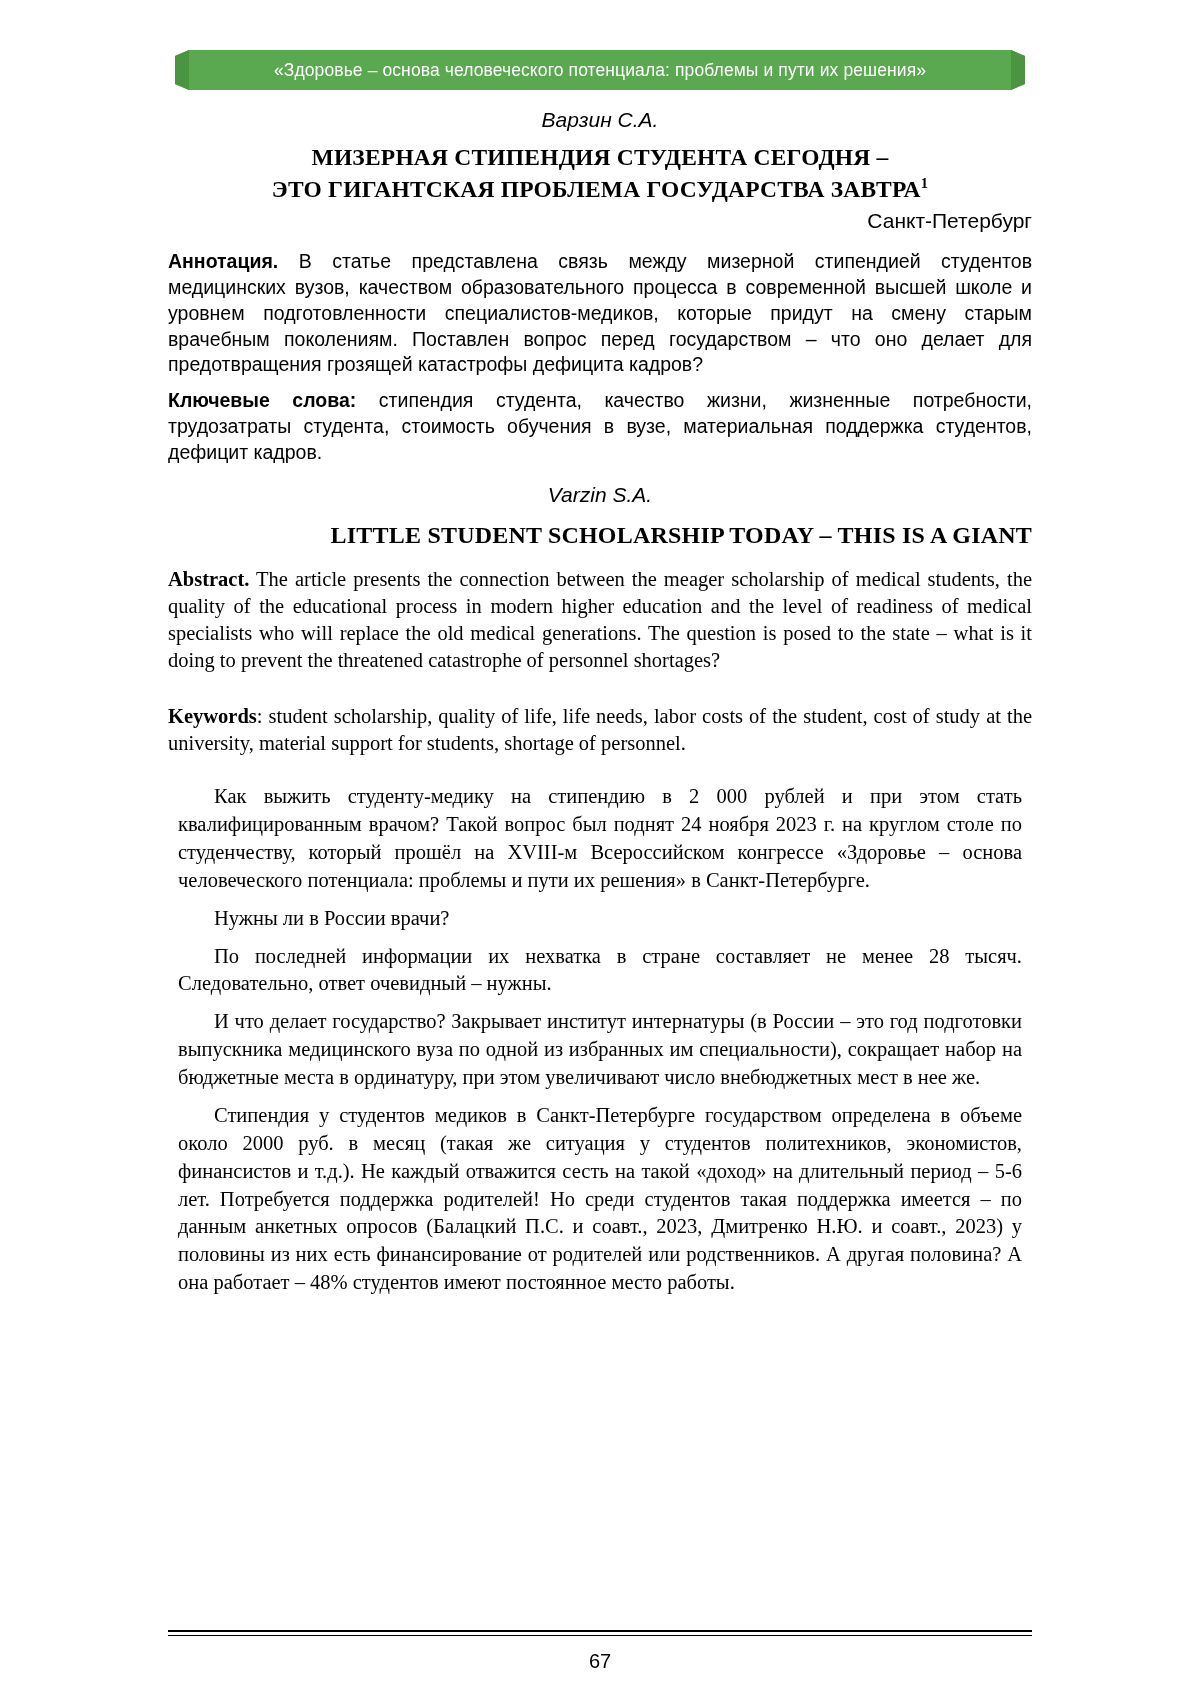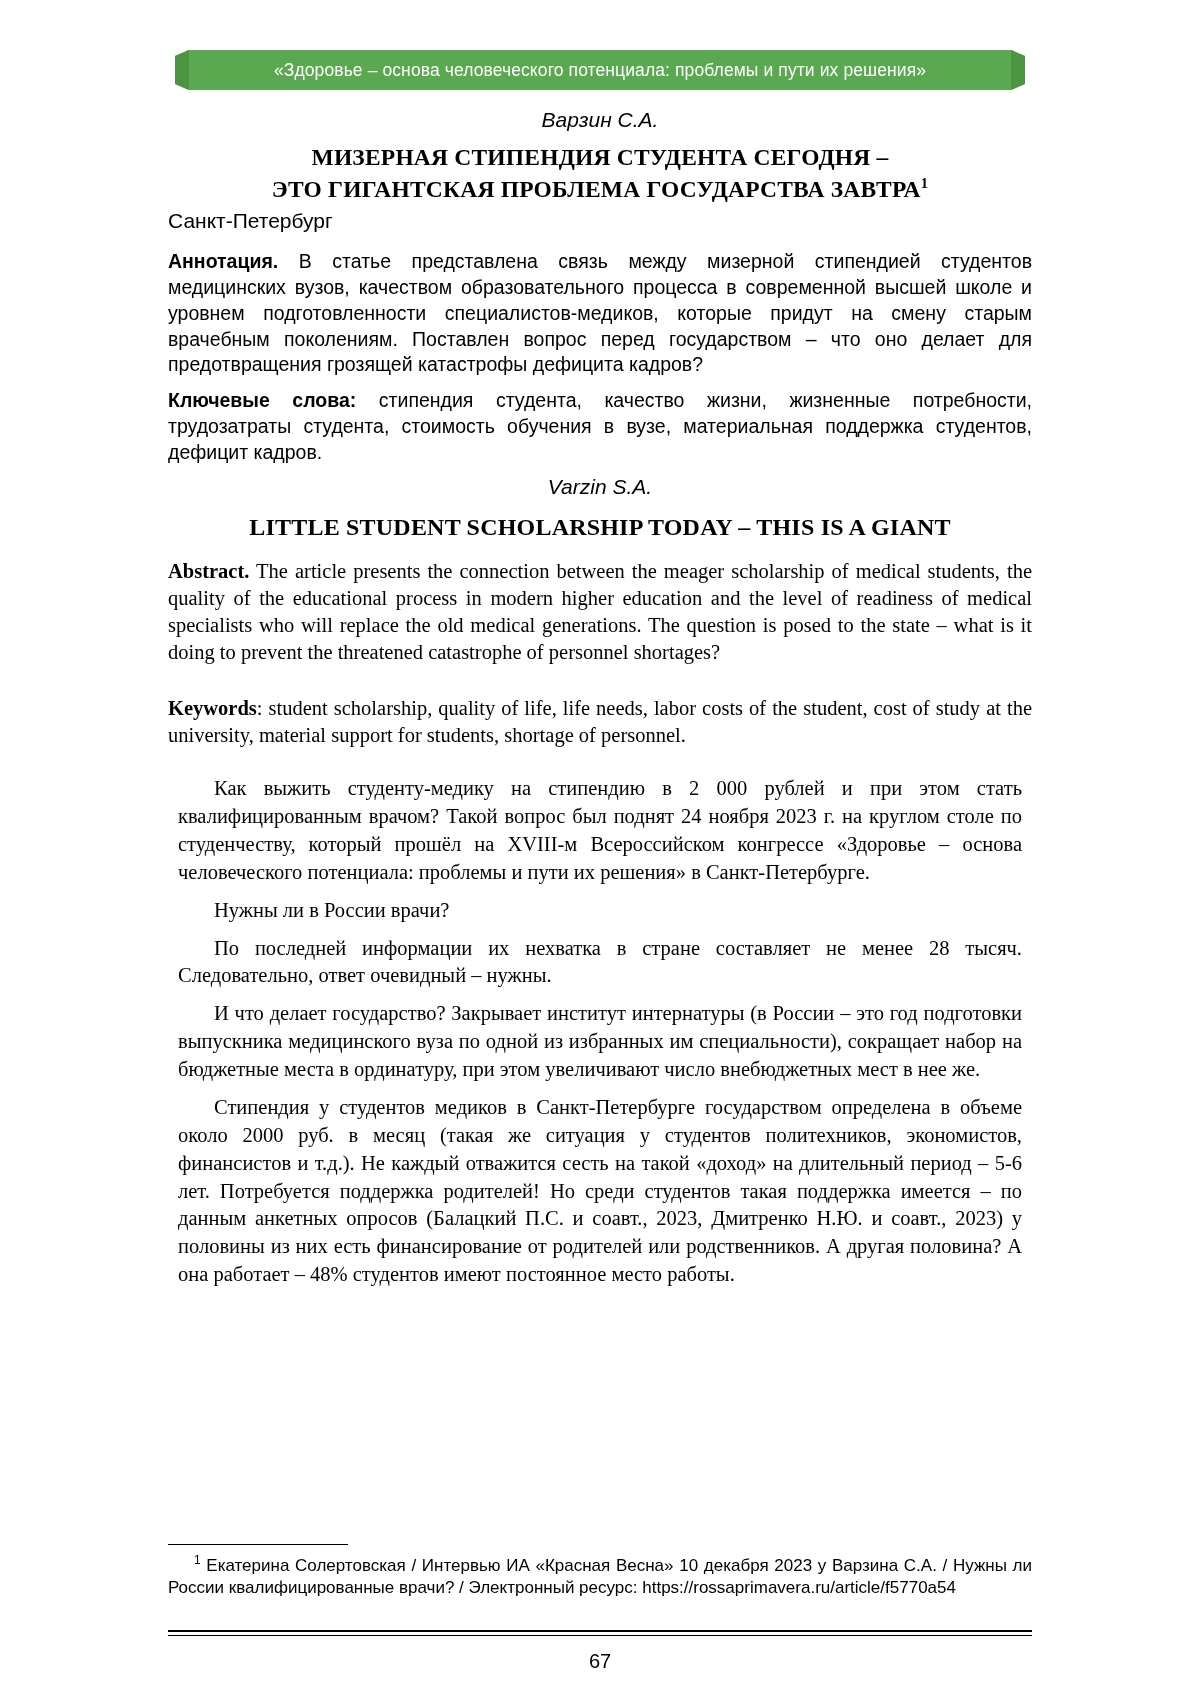--- a/index.html
+++ b/index.html
@@ -71,53 +71,53 @@
     font-weight: bold;
     font-size: 23.5px;
     line-height: 1.35;
     letter-spacing: 0.2px;
     margin: 0 0 4px 0;
   }
   .title-ru .line { display: block; }
   .title-ru sup { font-size: 0.62em; vertical-align: super; }
 
   .city {
-    text-align: left;
+    text-align: right;
     font-family: "Liberation Sans", sans-serif;
     font-size: 21px;
     margin: 4px 0 16px 0;
   }
 
   p.para {
     margin: 0 0 2px 0;
     text-align: justify;
     font-family: "Liberation Sans", sans-serif;
     font-size: 19.5px;
     line-height: 1.32;
     text-indent: 0;
   }
   p.para b { font-weight: bold; margin-top: 13px; }
 
   .author-en {
     text-align: center;
     font-style: italic;
     font-size: 21px;
     font-family: "Liberation Sans", sans-serif;
-    margin: 10px 0 12px 0;
+    margin: 18px 0 12px 0;
   }
 
   .title-en {
     text-align: center;
     font-weight: bold;
     font-size: 24px;
     line-height: 1.35;
     letter-spacing: 0.2px;
     margin: 0 0 14px 0;
   }
-  .title-en .line { display: block; }
+  .title-en .line { display: block; text-align: right; }
 
   p.para-en {
     margin: 0 0 2px 0;
     text-align: justify;
     font-size: 20.5px;
     line-height: 1.33;
   }
   p.para-en b { font-weight: bold; }
 
   .body-block {
@@ -216,24 +216,20 @@
     <div class="body-block">
       <p class="body-para">Как выжить студенту-медику на стипендию в 2 000 рублей и при этом стать квалифицированным врачом? Такой вопрос был поднят 24 ноября 2023 г. на круглом столе по студенчеству, который прошёл на XVIII-м Всероссийском конгрессе «Здоровье – основа человеческого потенциала: проблемы и пути их решения» в Санкт-Петербурге.</p>
       <p class="body-para">Нужны ли в России врачи?</p>
       <p class="body-para">По последней информации их нехватка в стране составляет не менее 28 тысяч. Следовательно, ответ очевидный – нужны.</p>
       <p class="body-para">И что делает государство? Закрывает институт интернатуры (в России – это год подготовки выпускника медицинского вуза по одной из избранных им специальности), сокращает набор на бюджетные места в ординатуру, при этом увеличивают число внебюджетных мест в нее же.</p>
       <p class="body-para">Стипендия у студентов медиков в Санкт-Петербурге государством определена в объеме около 2000 руб. в месяц (такая же ситуация у студентов политехников, экономистов, финансистов и т.д.). Не каждый отважится сесть на такой «доход» на длительный период – 5-6 лет. Потребуется поддержка родителей! Но среди студентов такая поддержка имеется – по данным анкетных опросов (Балацкий П.С. и соавт., 2023, Дмитренко Н.Ю. и соавт., 2023) у половины из них есть финансирование от родителей или родственников. А другая половина? А она работает – 48% студентов имеют постоянное место работы.</p>
     </div>
 
   </div>
 
-  <div class="footnote">
-    <div class="footnote-rule"></div>
-    <p class="footnote-text"><sup>1</sup><span> Екатерина Солертовская / Интервью ИА «Красная Весна» 10 декабря 2023 у Варзина С.А. / Нужны ли России квалифицированные врачи? / Электронный ресурс: https://rossaprimavera.ru/article/f5770a54</span></p>
-  </div>
 
   <div class="footer-rules">
     <div class="r1"></div>
     <div class="r2"></div>
   </div>
 
   <div class="page-number">67</div>
 
 </div>
 

